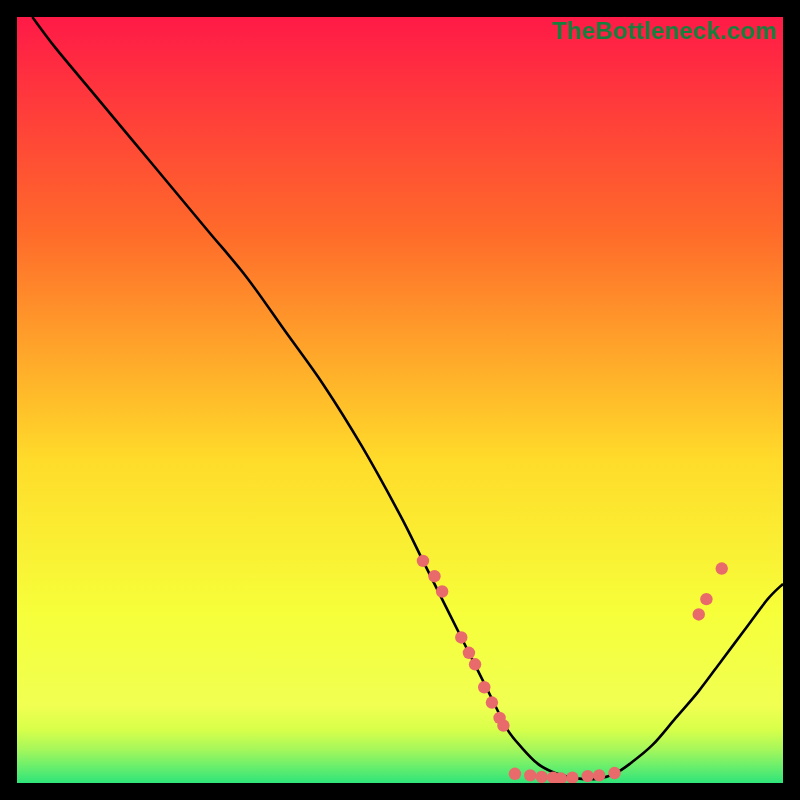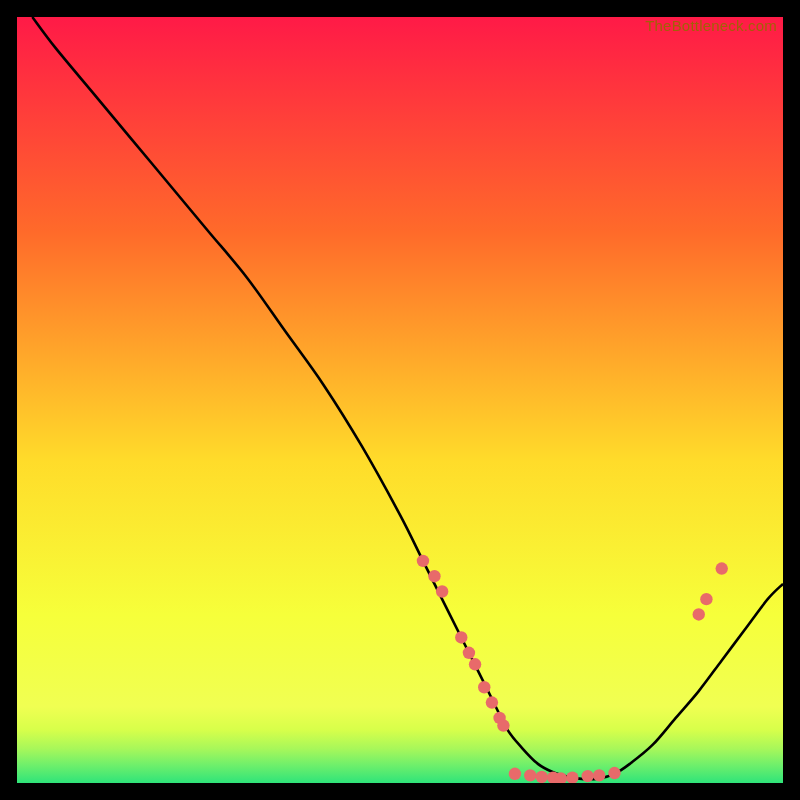--- a/index.html
+++ b/index.html
@@ -23,23 +23,23 @@
     position: absolute;
     left: 0;
     top: 0;
     width: 766px;
     height: 766px;
   }
   .watermark {
     position: absolute;
     top: 0px;
     right: 6px;
-    color: #a16207;
-    font-size: 15px;
-    font-weight: 400;
+    color: #15803d;
+    font-size: 24px;
+    font-weight: 700;
     letter-spacing: 0.2px;
     user-select: none;
   }
   svg { display: block; }
 </style>
 </head>
 <body>
 
 <div class="frame">
   <svg class="plot-area" viewBox="0 0 766 766" preserveAspectRatio="none">

